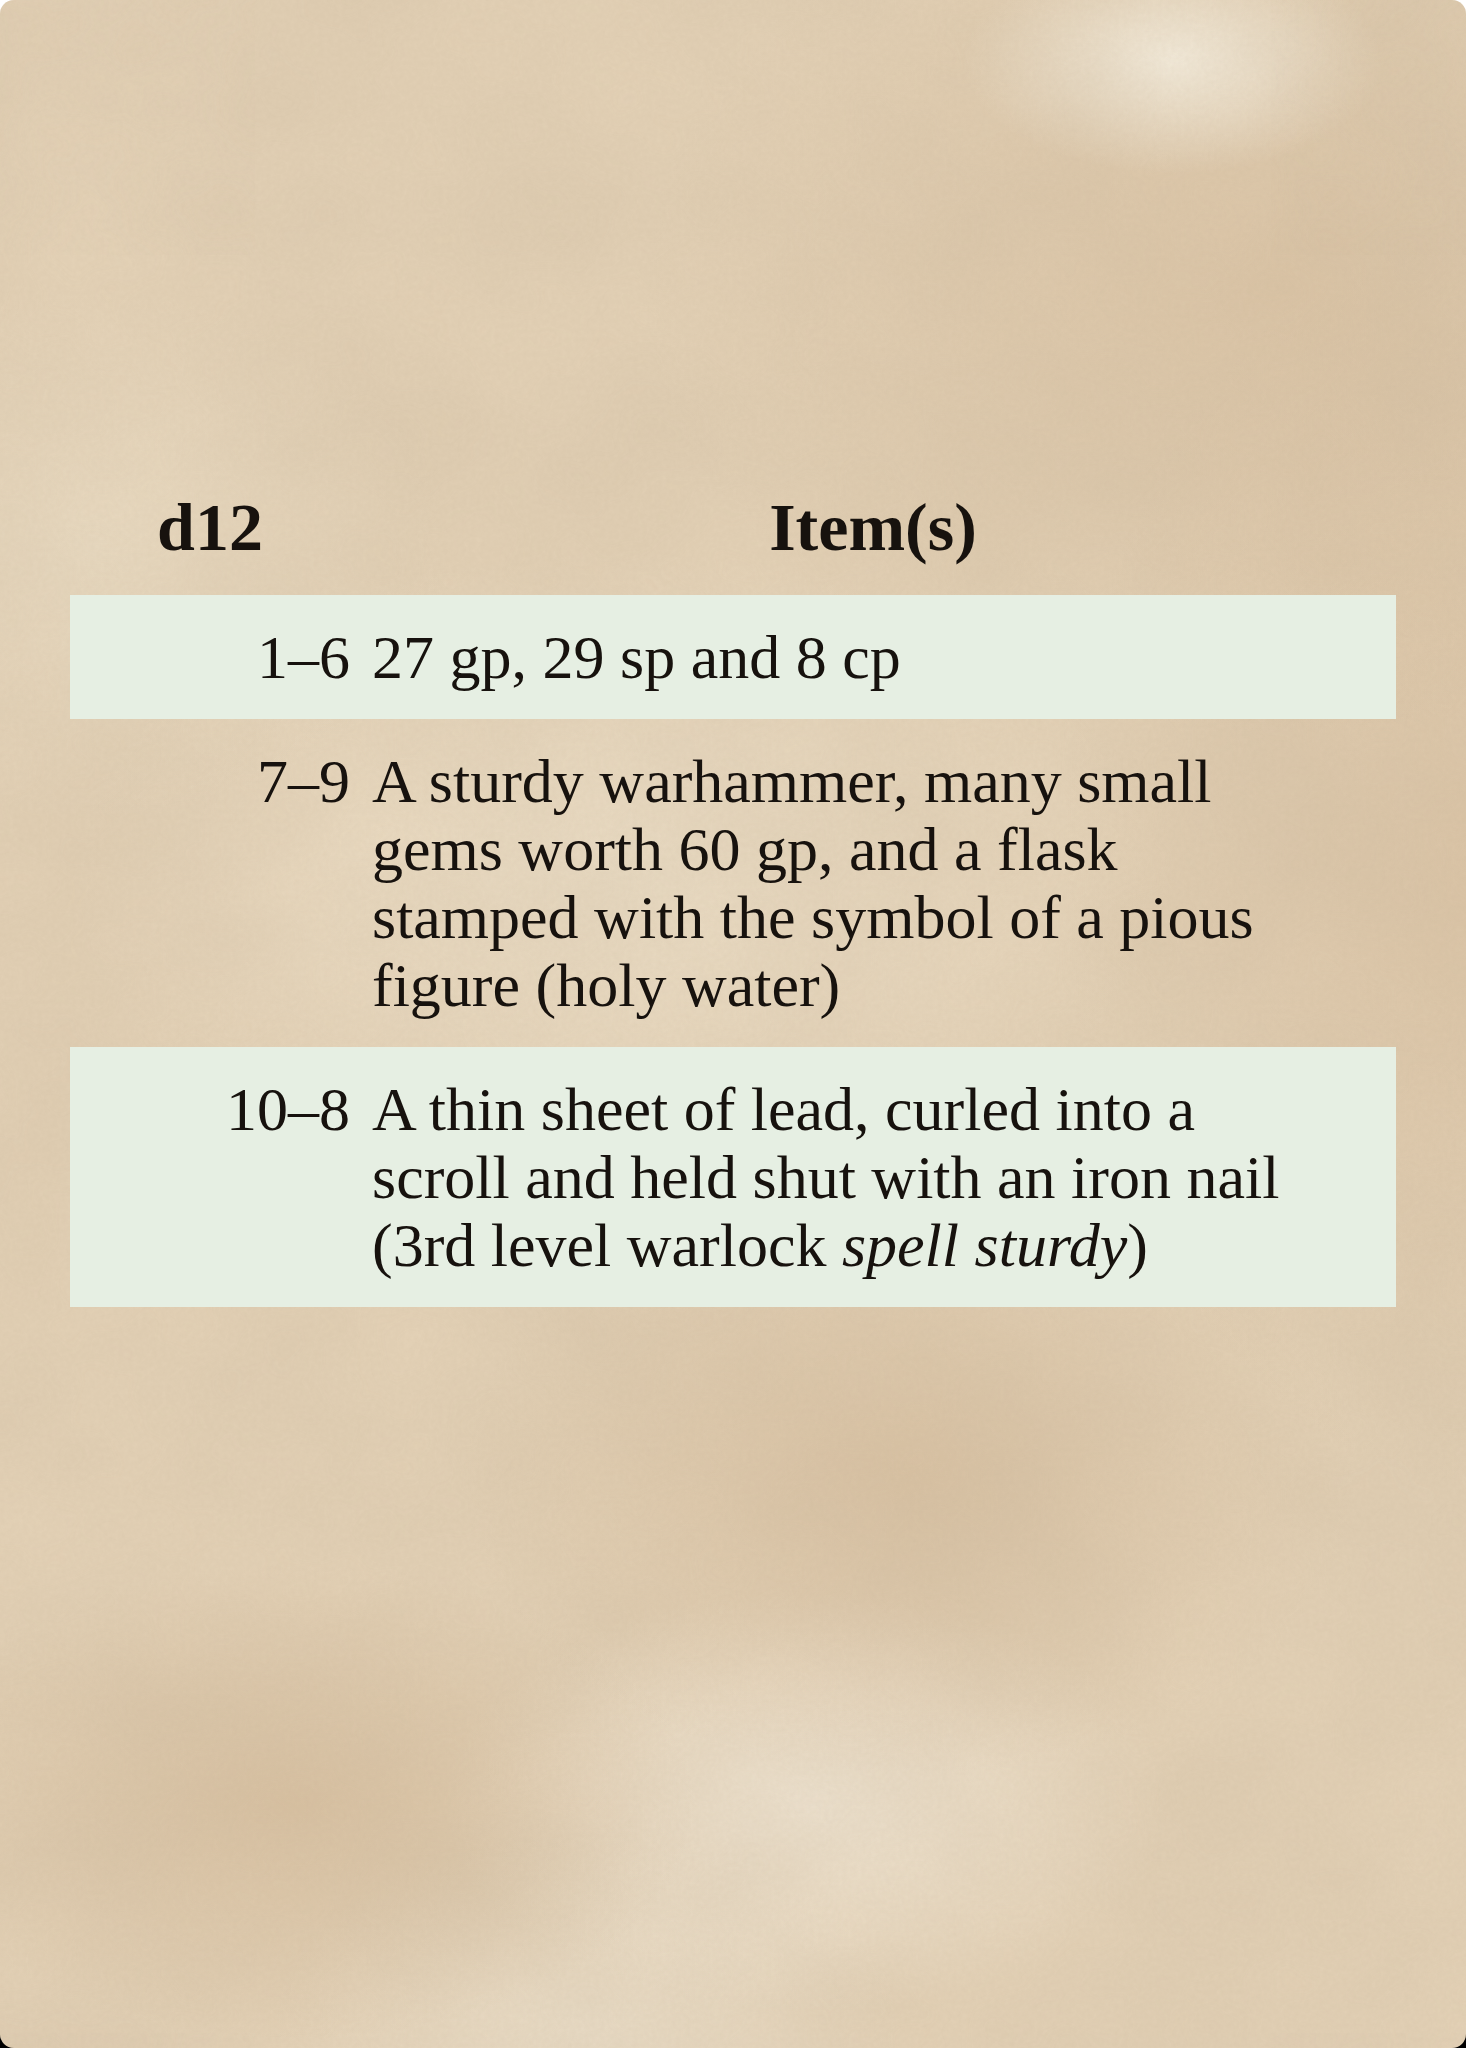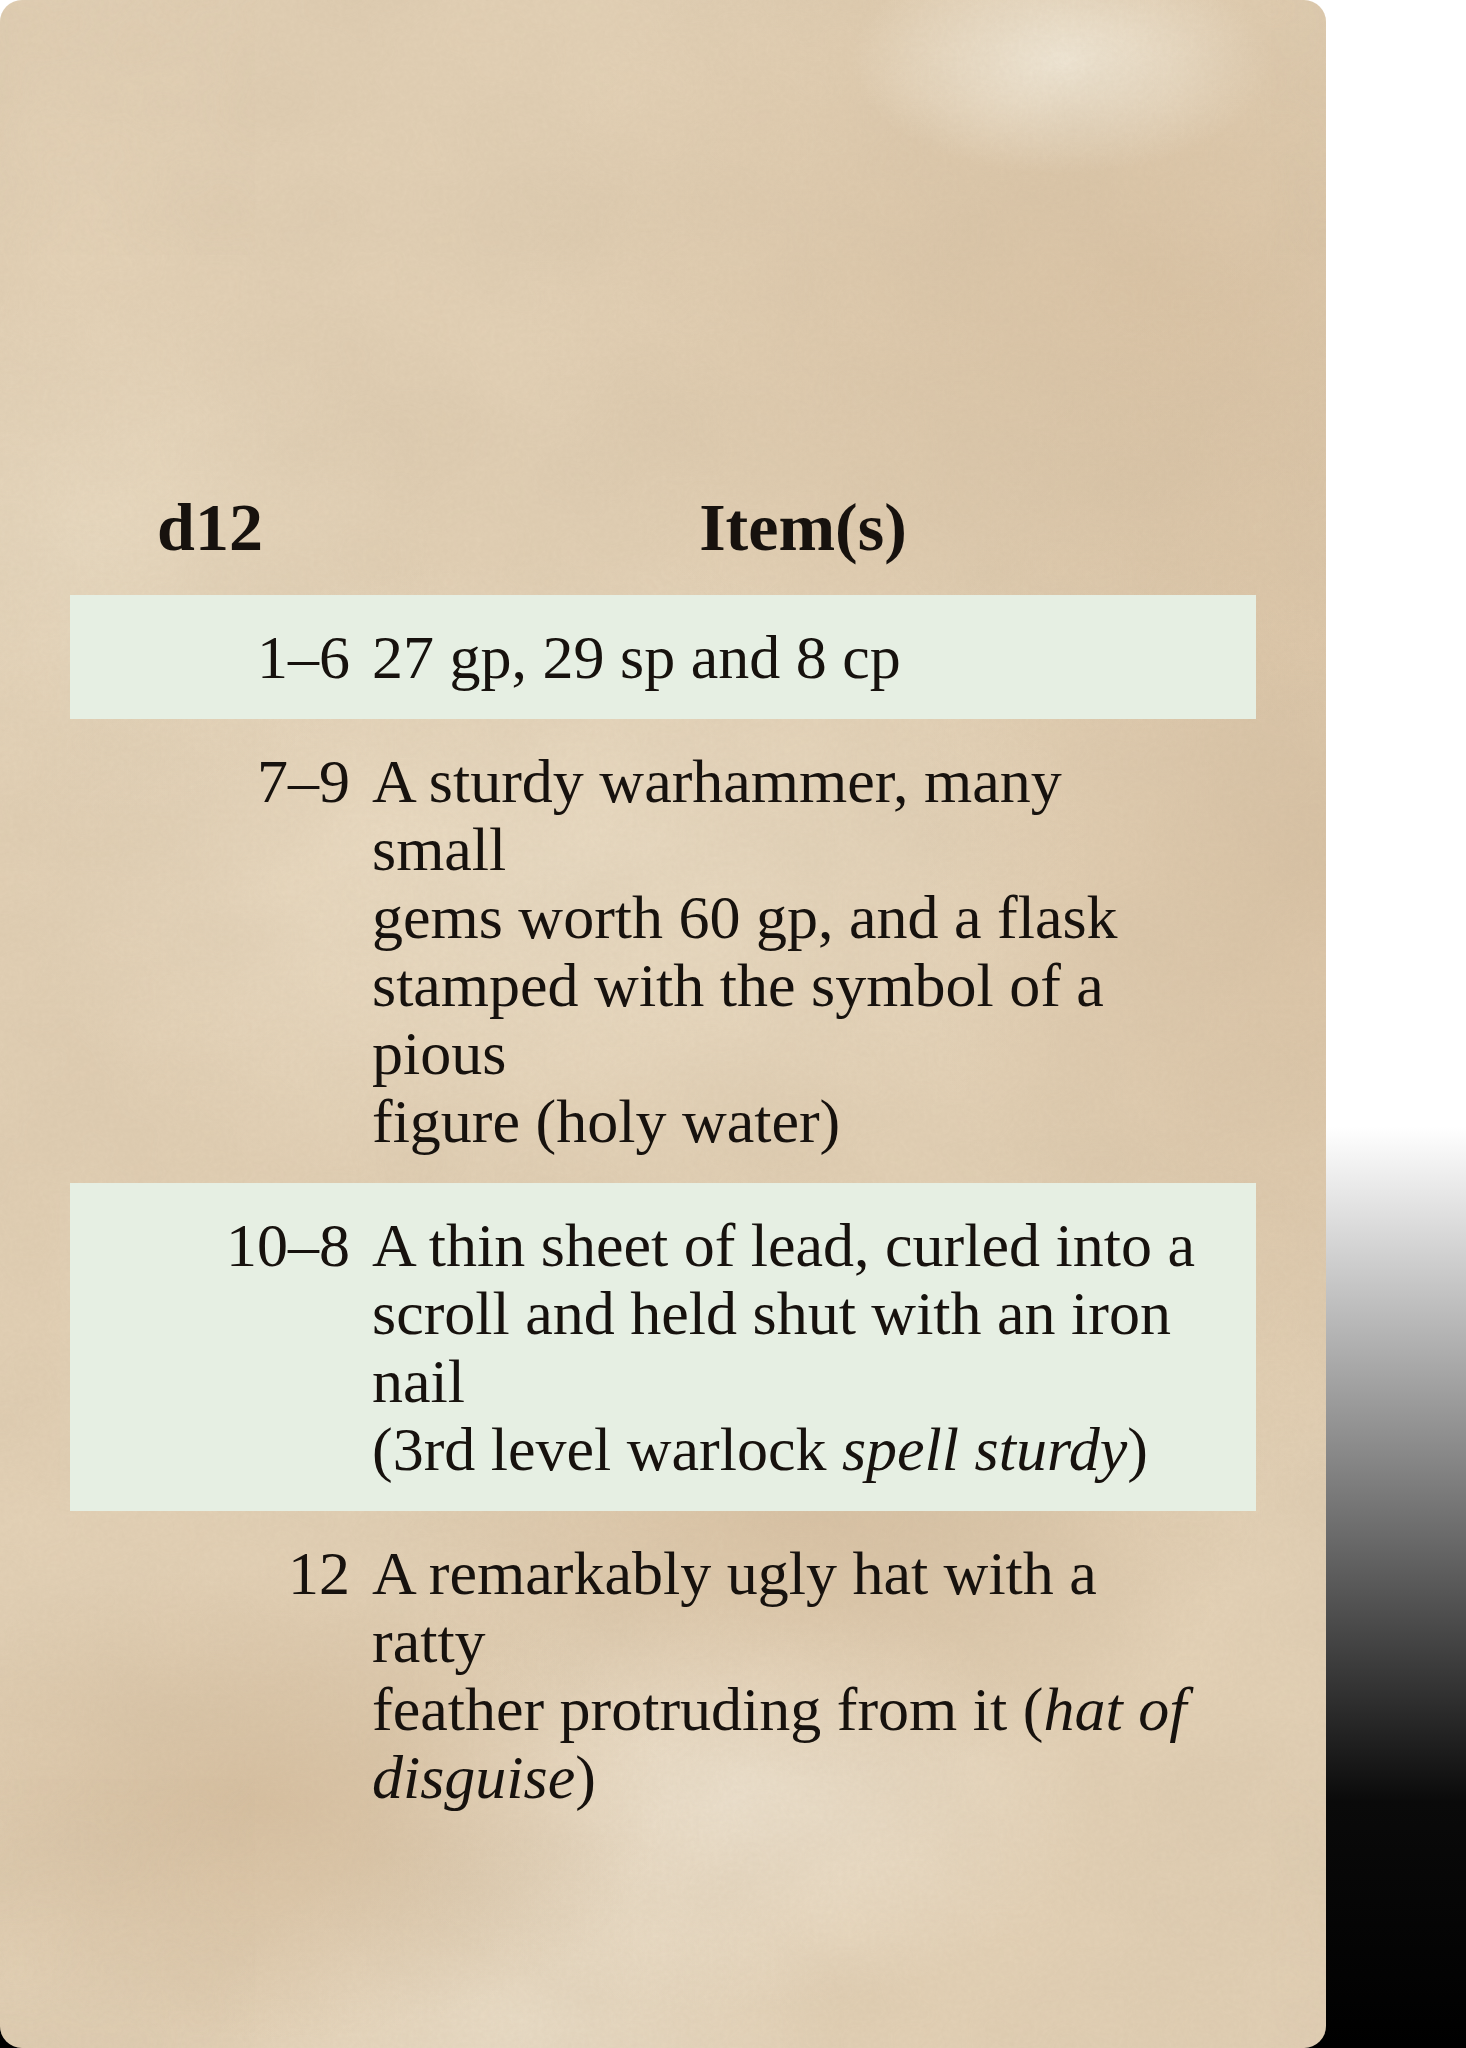--- a/index.html
+++ b/index.html
@@ -10,23 +10,23 @@
     width: 1466px;
     height: 2048px;
     overflow: hidden;
     
     background: linear-gradient(180deg, #ffffff 0%, #ffffff 55%, #0a0a0a 88%, #000000 100%);
     font-family: "Liberation Serif", serif;
   }
 
   .card {
     position: relative;
-    width: 1326px;
+    width: 1466px;
     height: 2048px;
-    border-radius: 22px;
+    border-radius: 14px;
     overflow: hidden;
     background-color: #e5d3b8;
     
     background-image:
       radial-gradient(ellipse 300px 160px at 80% 3%,  rgba(250,245,232,0.85) 0%, rgba(250,245,232,0) 70%),
       radial-gradient(ellipse 900px 620px at 88% 14%, rgba(206,177,142,0.42) 0%, rgba(206,177,142,0) 72%),
       radial-gradient(ellipse 620px 900px at 102% 42%, rgba(203,172,137,0.38) 0%, rgba(203,172,137,0) 70%),
       radial-gradient(ellipse 520px 380px at 6% 27%,  rgba(238,226,203,0.55) 0%, rgba(238,226,203,0) 70%),
       radial-gradient(ellipse 760px 460px at 42% 43%, rgba(242,231,210,0.60) 0%, rgba(242,231,210,0) 72%),
       radial-gradient(ellipse 640px 430px at 62% 72%, rgba(201,170,134,0.40) 0%, rgba(201,170,134,0) 70%),
@@ -126,21 +126,15 @@
 figure (holy water)</span></div>
     </div>
 
     <div class="row banded">
       <div class="cell range">10–8</div>
       <div class="cell items"><span>A thin sheet of lead, curled into a
 scroll and held shut with an iron nail
 (3rd level warlock </span><i>spell sturdy</i><span>)</span></div>
     </div>
 
-    <div class="row">
-      <div class="cell range">12</div>
-      <div class="cell items"><span>A remarkably ugly hat with a ratty
-feather protruding from it (</span><i>hat of
-disguise</i><span>)</span></div>
-    </div>
 
   </div>
 </div>
 
 </body></html>

